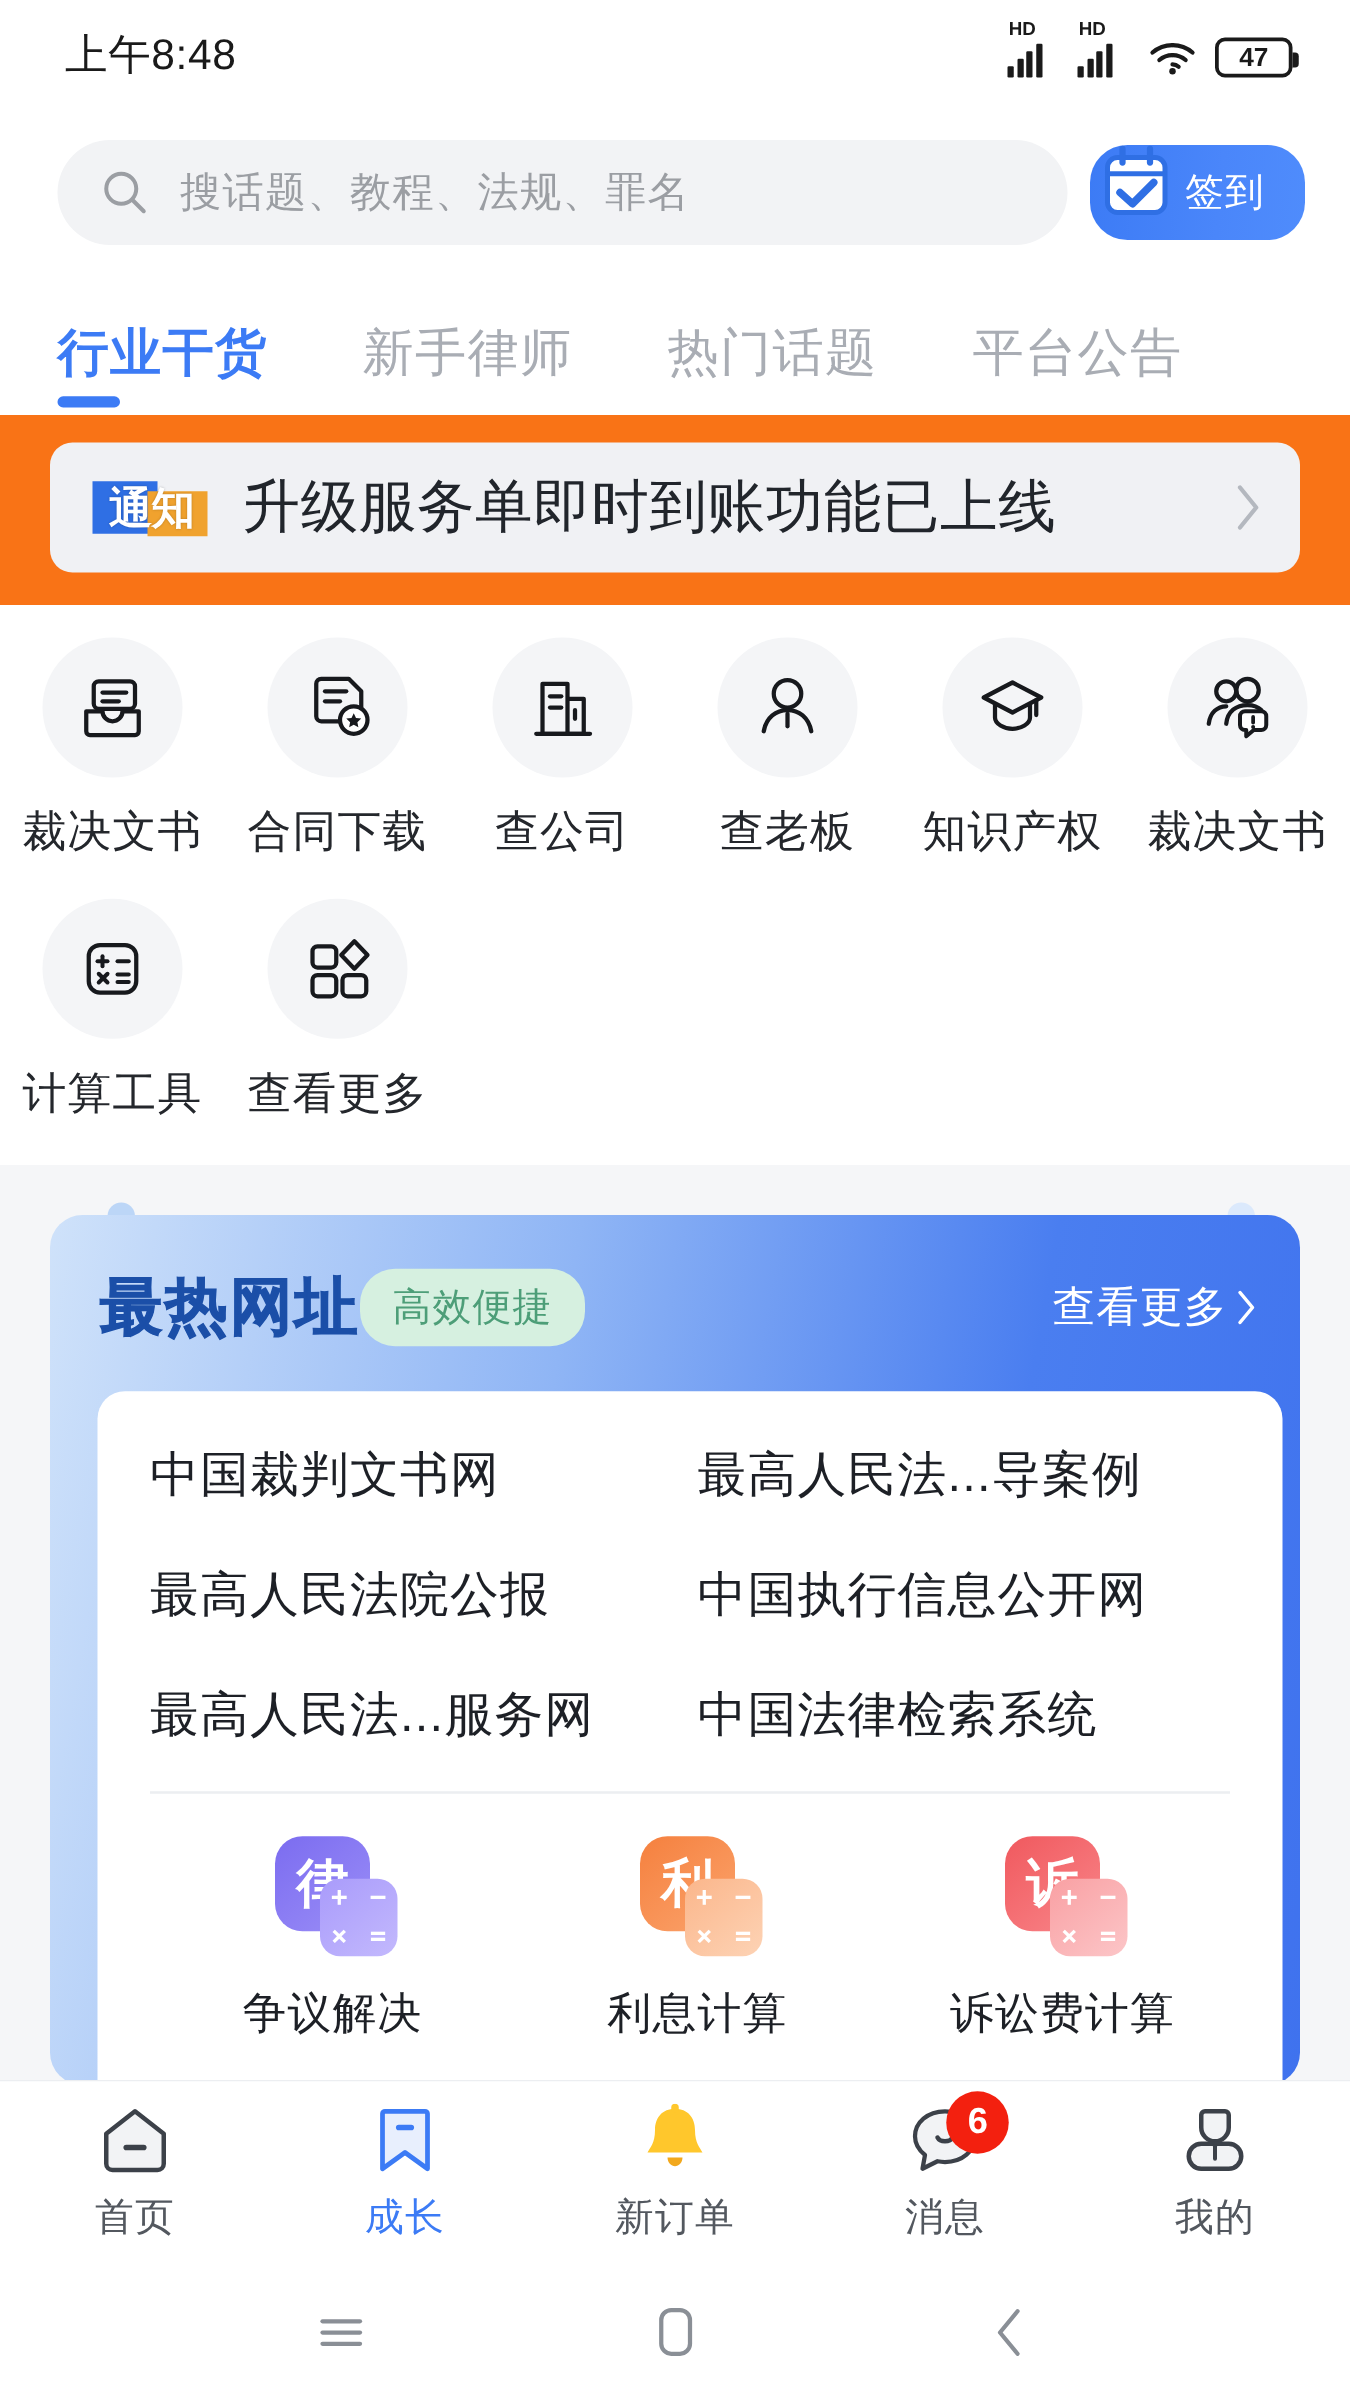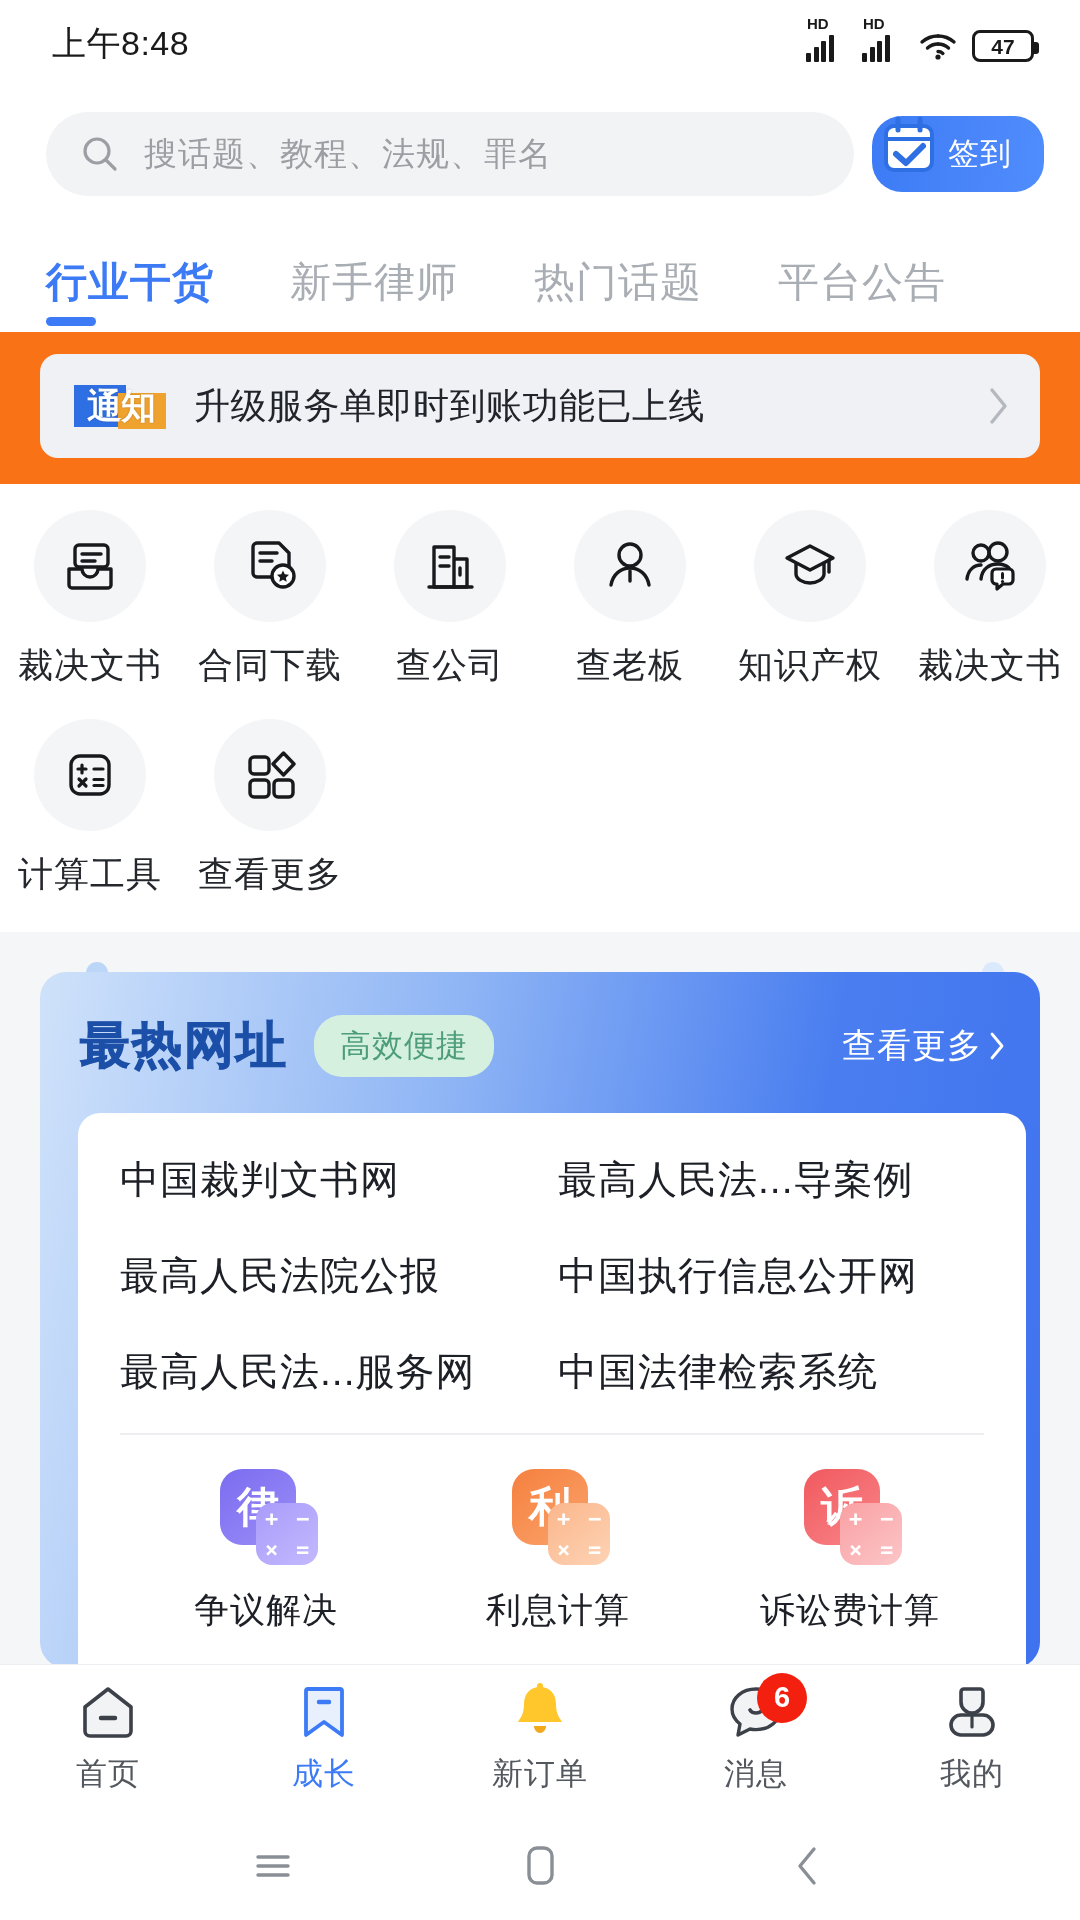--- a/index.html
+++ b/index.html
@@ -83,21 +83,21 @@
   .notice-badge {
     width: 94px; height: 50px; position: relative; flex: none;
   }
   .notice-badge .bg-b { position: absolute; left: 0; top: 4px; width: 52px; height: 42px; background: #2f6fe4; }
   .notice-badge .bg-o { position: absolute; left: 44px; top: 12px; width: 48px; height: 36px; background: #f0a22e; }
   .notice-badge .tx {
     position: absolute; inset: 0; display: flex; align-items: center; justify-content: center;
     font-size: 35px; font-weight: 900; color: #fff; letter-spacing: -1px;
     font-family: "DejaVu Sans", sans-serif; text-shadow: 0 0 2px rgba(0,0,0,.25);
   }
-  .notice-text { flex: 1; font-size: 36px; color: #21252b; letter-spacing: .5px; }
+  .notice-text { flex: 1; font-size: 46px; color: #21252b; letter-spacing: .5px; }
   .chev-r { width: 22px; height: 40px; flex: none; }
 
   
   .grid-wrap { background: #fff; padding: 26px 0 34px; }
   .grid { display: grid; grid-template-columns: repeat(6,1fr); row-gap: 30px; }
   .cell { display: flex; flex-direction: column; align-items: center; gap: 20px; }
   .cell .circ {
     width: 112px; height: 112px; border-radius: 50%; background: #f4f5f7;
     display: flex; align-items: center; justify-content: center;
   }
@@ -109,21 +109,21 @@
   .handle {
     position: absolute; top: 0; width: 22px; height: 46px;
     border-radius: 11px; background: #bcd6f7;
   }
   .handle.l { left: 46px; }
   .handle.r { right: 36px; background: #dbe9fc; }
   .hotcard {
     background: linear-gradient(100deg,#cfe2fa 0%, #8fb5f5 38%, #4a7ef0 72%, #3f72ee 100%);
     border-radius: 26px; padding: 0; overflow: hidden; position: relative; top: -18px;
   }
-  .hot-head { display: flex; align-items: center; padding: 40px 34px 34px 40px; gap: 26px; }
+  .hot-head { display: flex; align-items: center; padding: 40px 34px 34px 40px; }
   .hot-title {
     font-size: 50px; font-weight: 900; color: #1b4fa8; letter-spacing: 2px;
     font-family: "DejaVu Sans", sans-serif;
     -webkit-text-stroke: 1px #1b4fa8;
   }
   .hot-tag {
     background: #d6f0e0; color: #4d9e78; font-size: 31px;
     padding: 10px 26px; border-radius: 28px; letter-spacing: 1px;
   }
   .hot-more {

